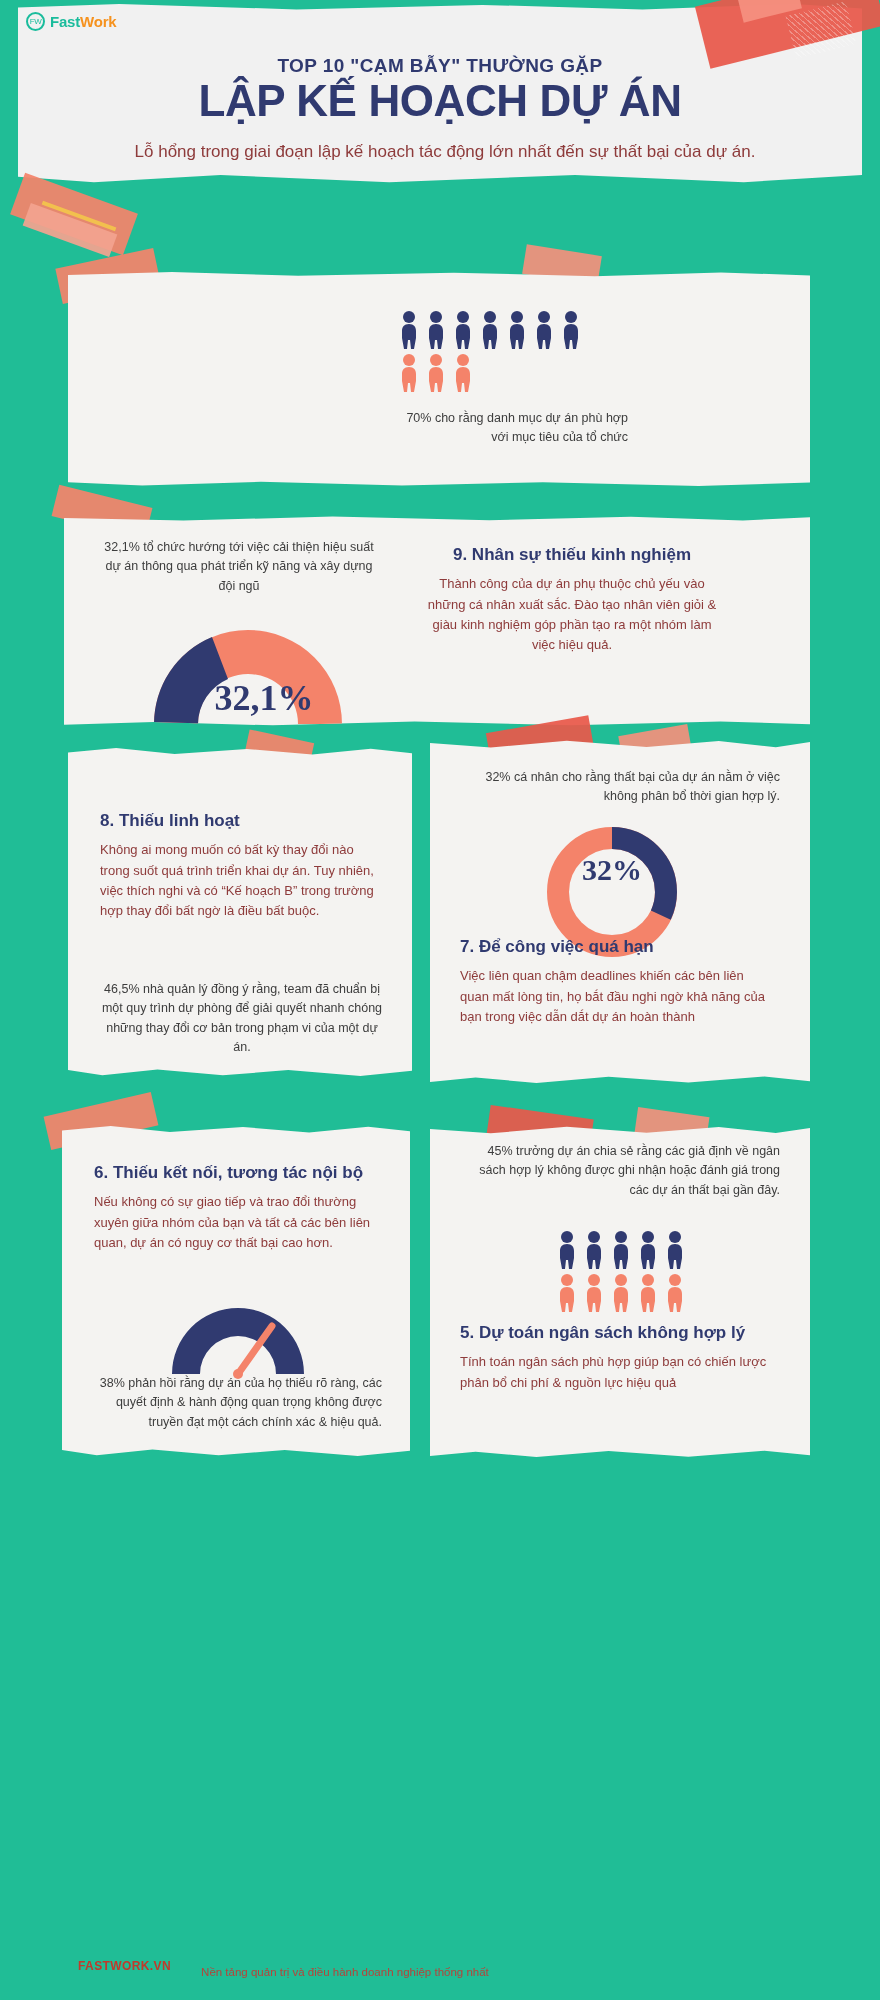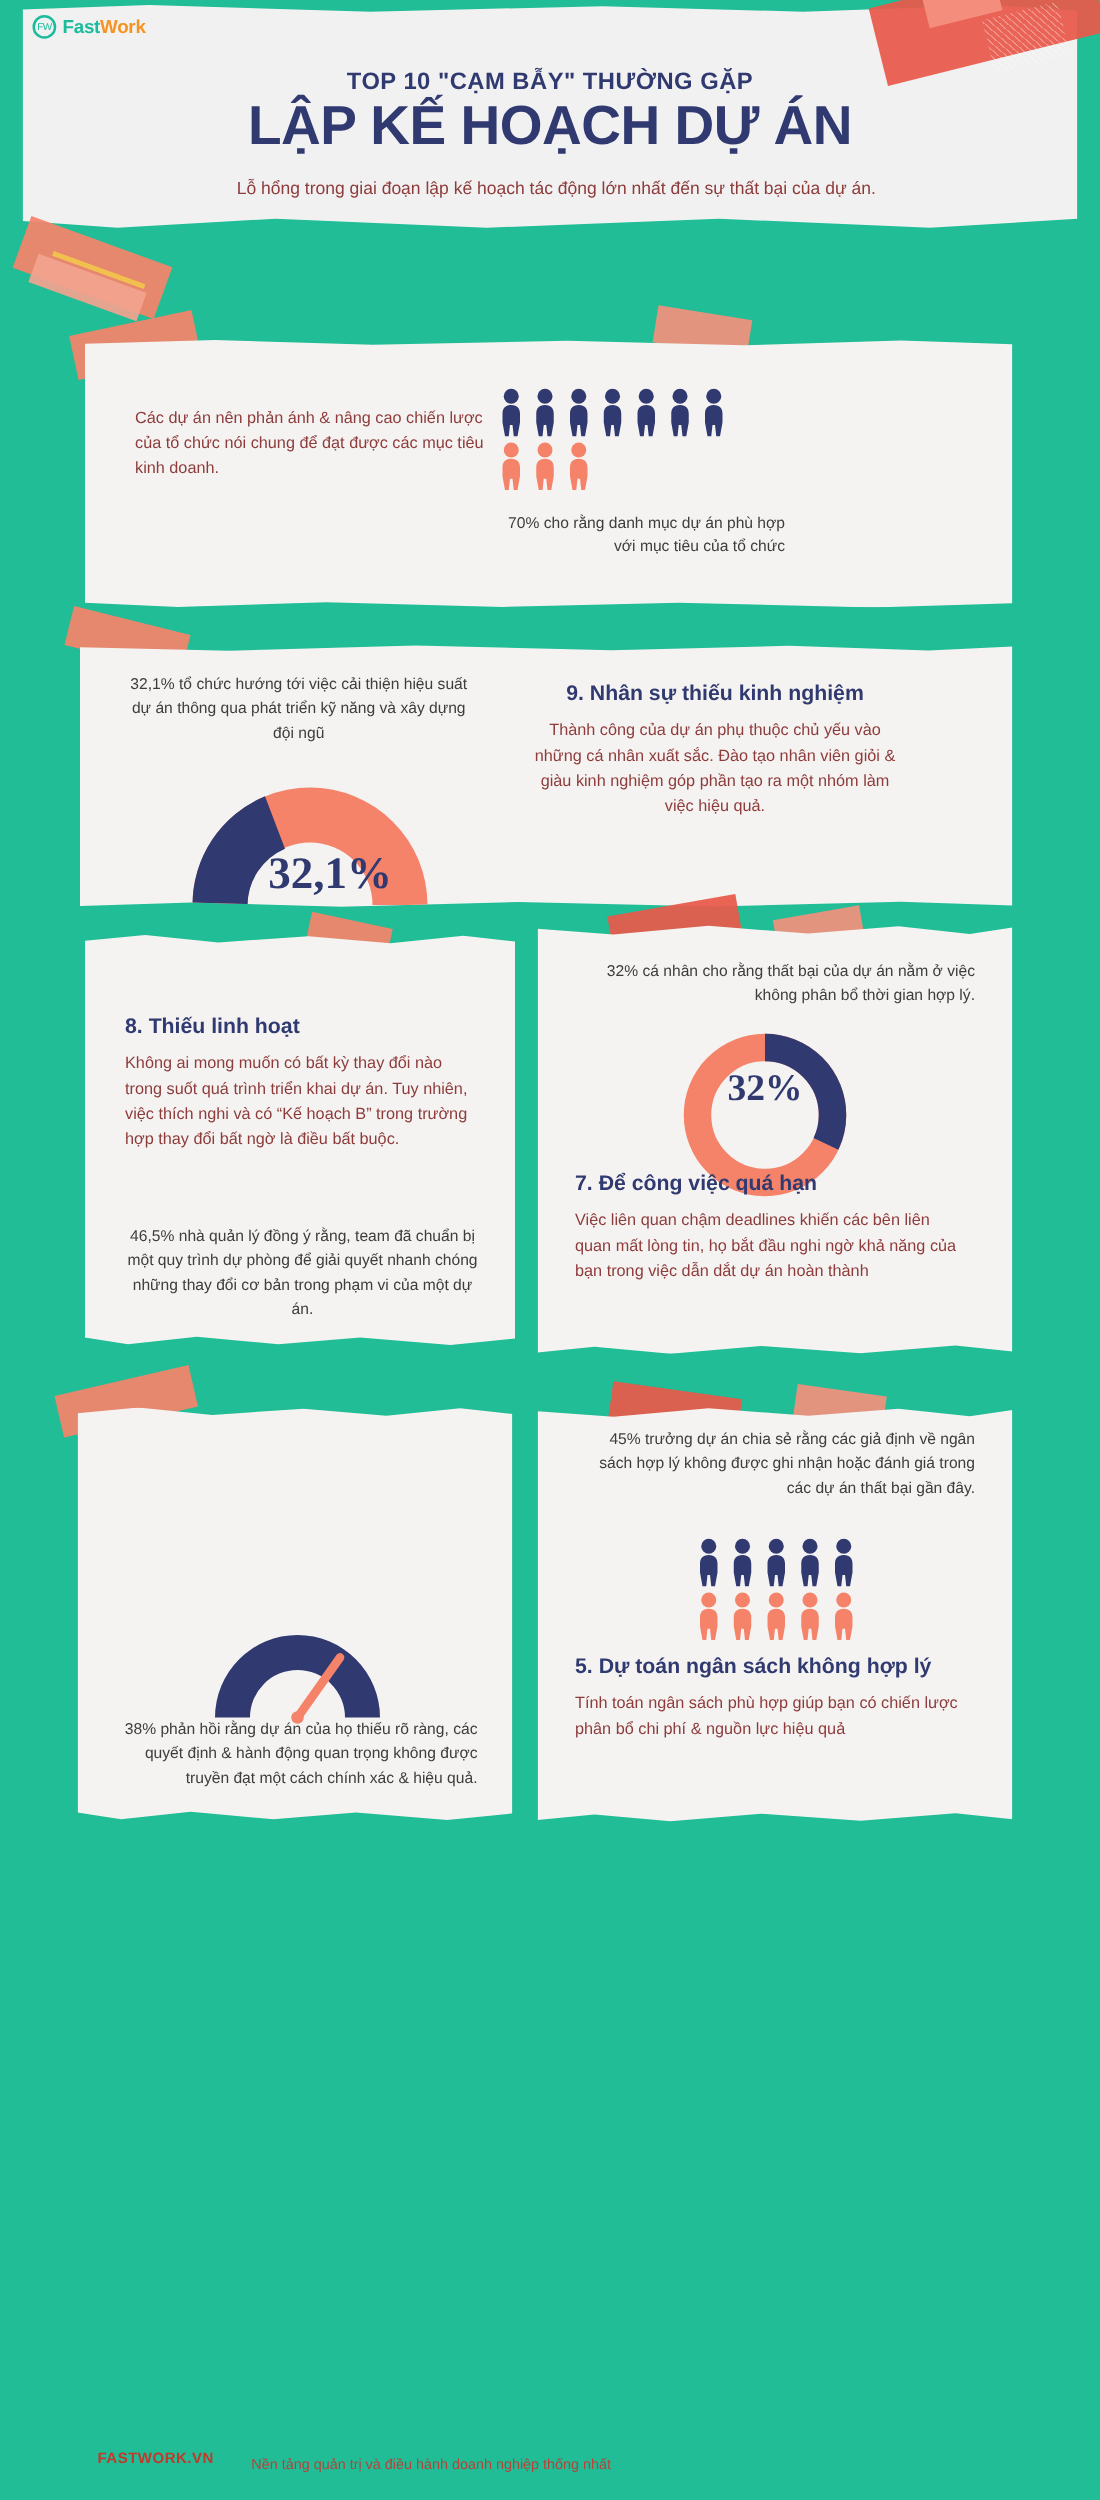--- a/index.html
+++ b/index.html
@@ -42,21 +42,21 @@
     font-size: 19px; font-weight: bold; letter-spacing: 0.4px;
   }
   .hdr-title {
     position: absolute; top: 76px; left: 0; width: 100%;
     text-align: center; color: #303a70;
     font-size: 44px; font-weight: bold; letter-spacing: -0.4px;
   }
   .hdr-sub {
     position: absolute; top: 142px; left: 0; width: 100%;
     text-align: center; color: #8e3b3b;
-    font-size: 14px;
+    font-size: 17px;
     padding-left: 10px;
   }
 
   
   .tape { position: absolute; opacity: .93; }
   .tape-red-1 { left: 700px; top: -16px; width: 180px; height: 64px;
     background: #e8584a; transform: rotate(-14deg); }
   .tape-red-2 { left: 738px; top: -24px; width: 60px; height: 40px;
     background: #f59080; transform: rotate(-14deg); }
   .tape-scribble { left: 790px; top: 8px; width: 62px; height: 44px;
@@ -152,21 +152,20 @@
 
   <div class="tape tape-coral-a"></div>
   <div class="tape tape-coral-b"></div>
   <div class="tape tape-yellow"></div>
 
   <div class="tape tape-c1"></div>
   <div class="tape tape-c2"></div>
 
   <div class="card torn-a" style="left:68px; top:272px; width:742px; height:214px;">
     <div style="position:absolute; left:40px; top:34px; width:280px;">
-      <div class="body-text" style="margin-top:18px;">Các dự án nên phản ánh &amp; nâng cao chiến lược của tổ chức nói chung để đạt được các mục tiêu kinh doanh.</div>
     </div>
 
     <div style="position:absolute; left:330px; top:38px; width:230px;">
       <div class="people">
         <svg class="person" viewBox="0 0 22 40">
             <circle cx="11" cy="7" r="6" fill="#303a70"></circle>
             <path d="M11 14c-5 0-7 3-7 7v7l2 11h3l1-9h2l1 9h3l2-11v-7c0-4-2-7-7-7z" fill="#303a70"></path>
           </svg>
         <svg class="person" viewBox="0 0 22 40">
             <circle cx="11" cy="7" r="6" fill="#303a70"></circle>
@@ -259,20 +258,24 @@
       <div class="num-title">7. Để công việc quá hạn</div>
       <div class="body-text">Việc liên quan chậm deadlines khiến các bên liên quan mất lòng tin, họ bắt đầu nghi ngờ khả năng của bạn trong việc dẫn dắt dự án hoàn thành</div>
     </div>
   </div>
 
   <div class="tape tape-c7"></div>
   <div class="tape tape-c8"></div>
   <div class="tape tape-c9"></div>
 
   <div class="card torn-a" style="left:62px; top:1126px; width:348px; height:330px;">
+    <div style="position:absolute; left:32px; top:36px; width:288px;">
+      <div class="num-title">6. Thiếu kết nối, tương tác nội bộ</div>
+      <div class="body-text">Nếu không có sự giao tiếp và trao đổi thường xuyên giữa nhóm của bạn và tất cả các bên liên quan, dự án có nguy cơ thất bại cao hơn.</div>
+    </div>
     <div style="position:absolute; left:98px; top:168px;">
       <svg width="156" height="88" viewBox="0 0 156 88">
         <path d="M12 80 A66 66 0 0 1 144 80 L116 80 A38 38 0 0 0 40 80 Z" fill="#303a70"></path>
         <line x1="78" y1="80" x2="112" y2="32" stroke="#f4836a" stroke-width="7" stroke-linecap="round"></line>
         <circle cx="78" cy="80" r="5" fill="#f4836a"></circle>
       </svg>
     </div>
     <div class="stat-cap dark" style="position:absolute; left:32px; top:248px; width:288px; text-align:right;">38% phản hồi rằng dự án của họ thiếu rõ ràng, các quyết định &amp; hành động quan trọng không được truyền đạt một cách chính xác &amp; hiệu quả.</div>
   </div>
 

